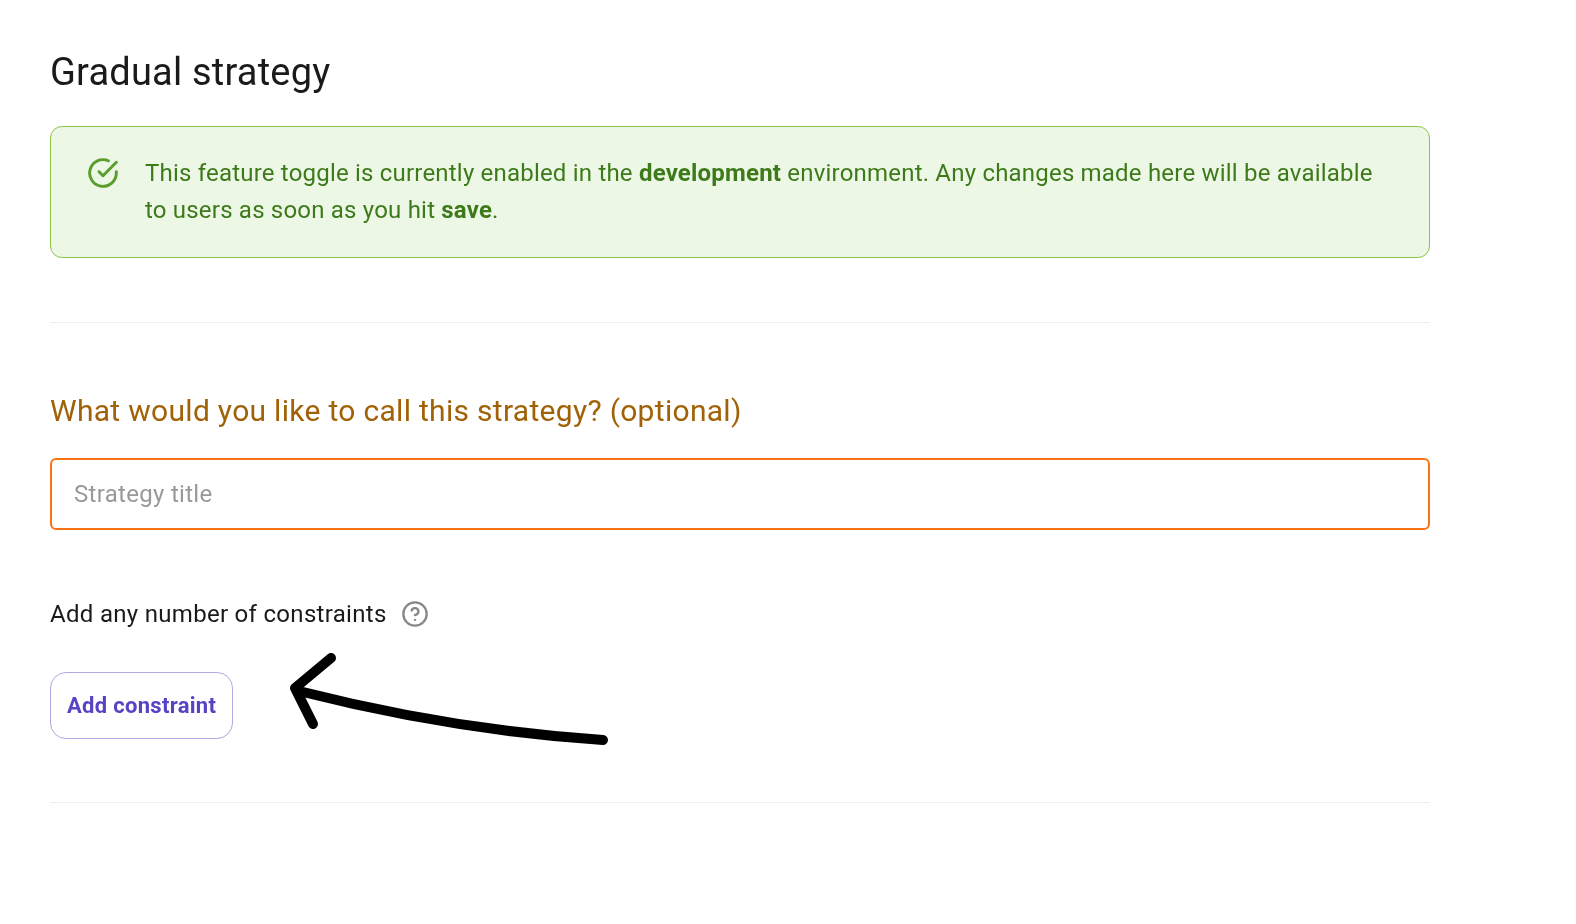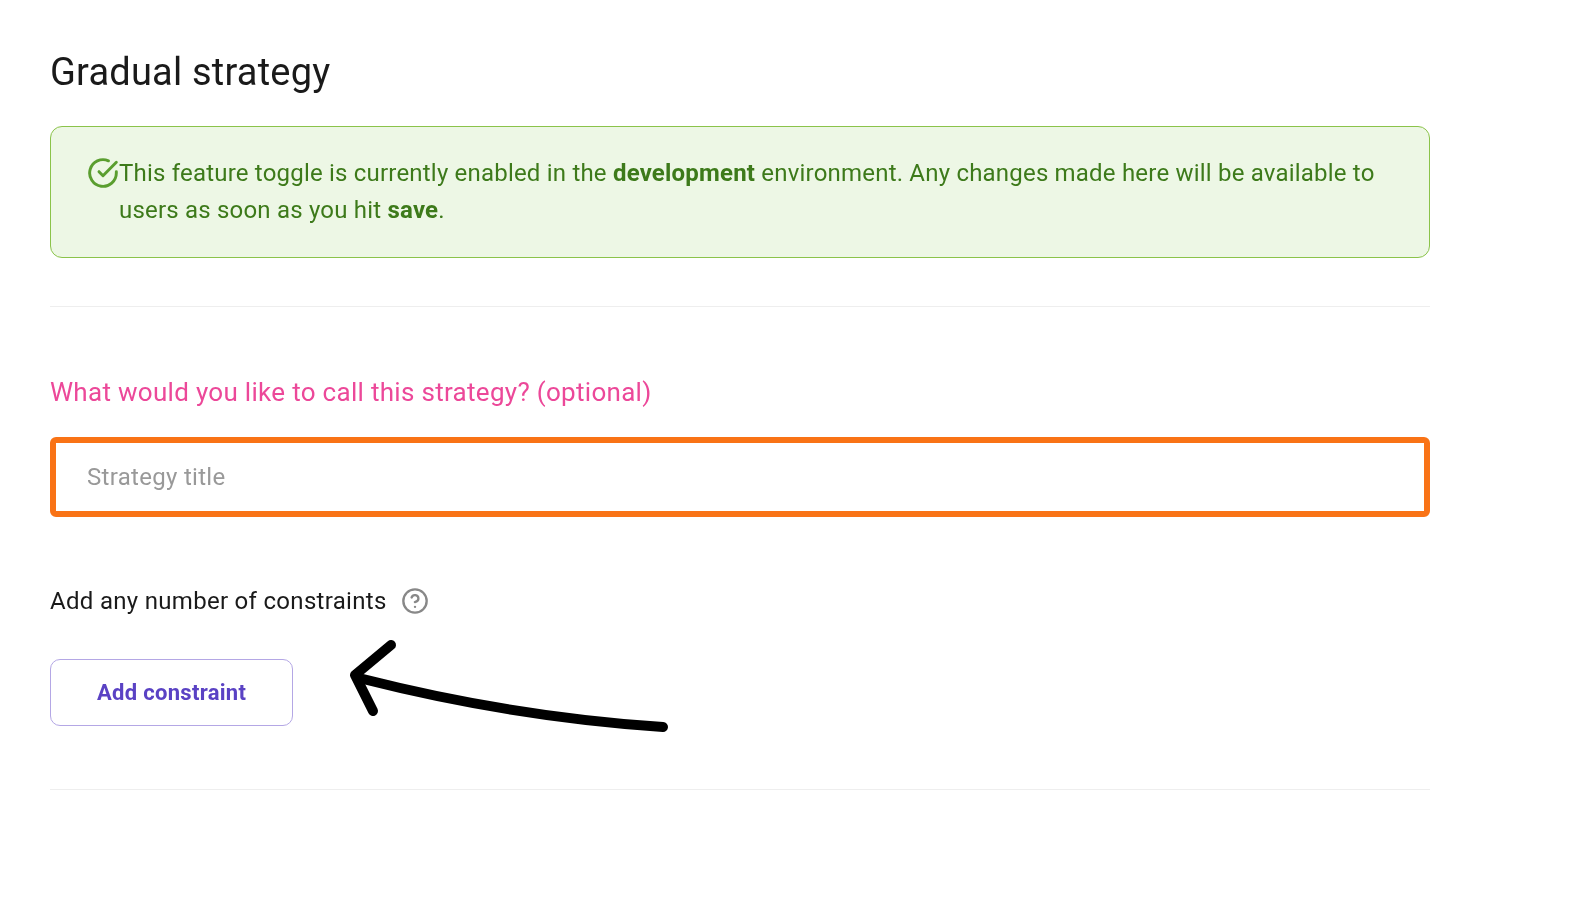--- a/index.html
+++ b/index.html
@@ -23,51 +23,52 @@
       margin-bottom: 32px;
       letter-spacing: 0.2px;
     }
     .alert-success {
       background: #edf7e5;
       border: 1px solid #8bc34a;
       border-radius: 12px;
       padding: 28px 36px 28px 36px;
       display: flex;
       align-items: flex-start;
-      margin-bottom: 48px;
+      gap: 26px;
+      margin-bottom: 64px;
     }
     .alert-icon {
       flex-shrink: 0;
       margin-top: 2px;
     }
     .alert-text {
       font-size: 24px;
       line-height: 1.55;
       color: #3d7a1a;
       letter-spacing: 0.2px;
     }
     .alert-text strong {
       font-weight: 700;
     }
     .divider {
       border: none;
       border-top: 1px solid #eeeeee;
       margin-bottom: 70px;
     }
     .field-label {
-      font-size: 26px;
-      color: #ec4899;
+      font-size: 30px;
+      color: #a16207;
       margin-bottom: 30px;
       letter-spacing: 0.3px;
     }
     .text-input {
       width: 100%;
-      padding: 20px 31px;
+      padding: 20px 22px;
       font-size: 24px;
-      border: 6px solid #f97316;
+      border: 2px solid #f97316;
       border-radius: 6px;
       color: #333;
       font-family: inherit;
       outline: none;
       margin-bottom: 70px;
     }
     .text-input::placeholder {
       color: #999999;
       letter-spacing: 0.3px;
     }
@@ -94,22 +95,22 @@
       gap: 40px;
       position: relative;
       margin-bottom: 40px;
     }
     .add-constraint-button {
       border: 1.5px solid #b4a7e5;
       background: #ffffff;
       color: #5a42c4;
       font-size: 22px;
       font-weight: 700;
-      padding: 20px 46px;
-      border-radius: 10px;
+      padding: 20px 16px;
+      border-radius: 16px;
       cursor: pointer;
       font-family: inherit;
       letter-spacing: 0.3px;
     }
     .arrow-annotation {
       flex-shrink: 0;
     }
     .bottom-divider {
       border: none;
       border-top: 1px solid #eeeeee;

